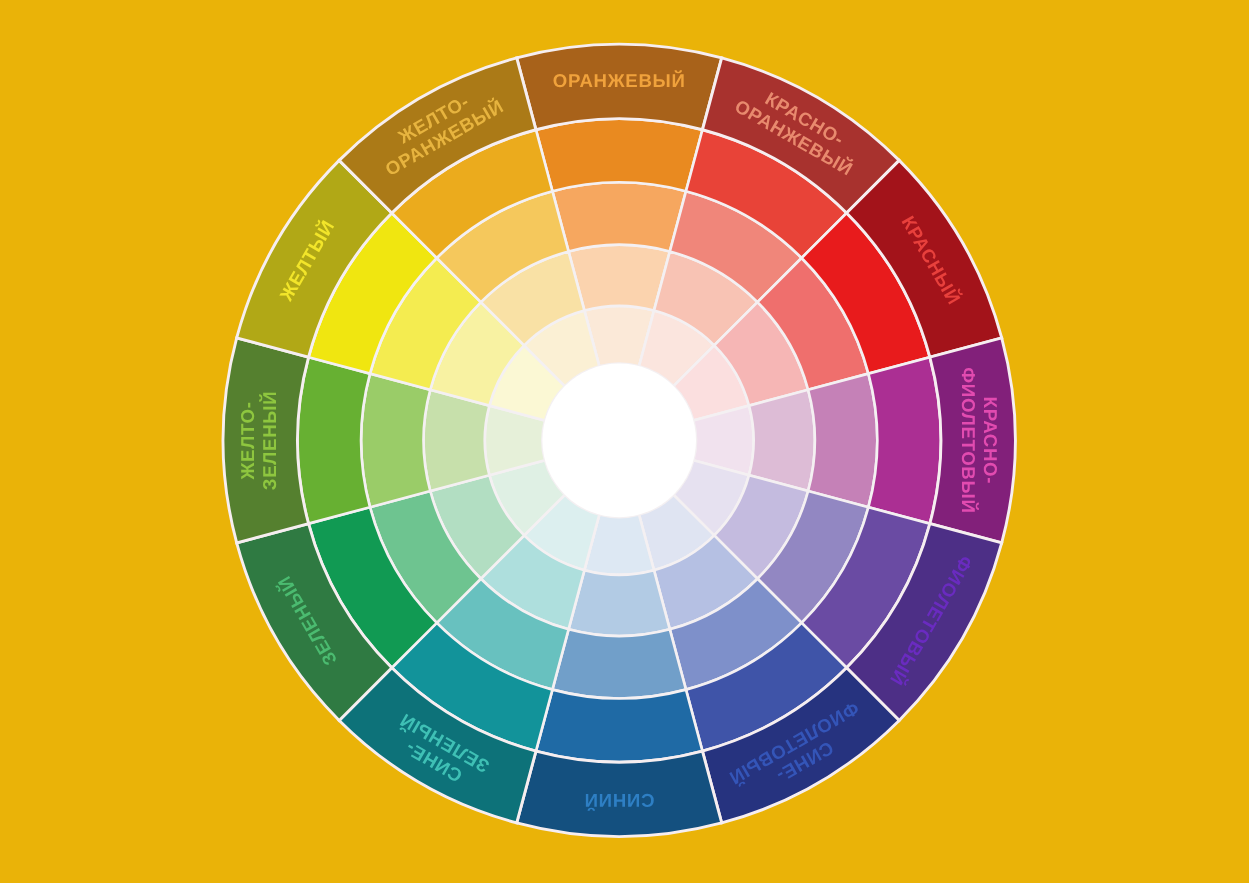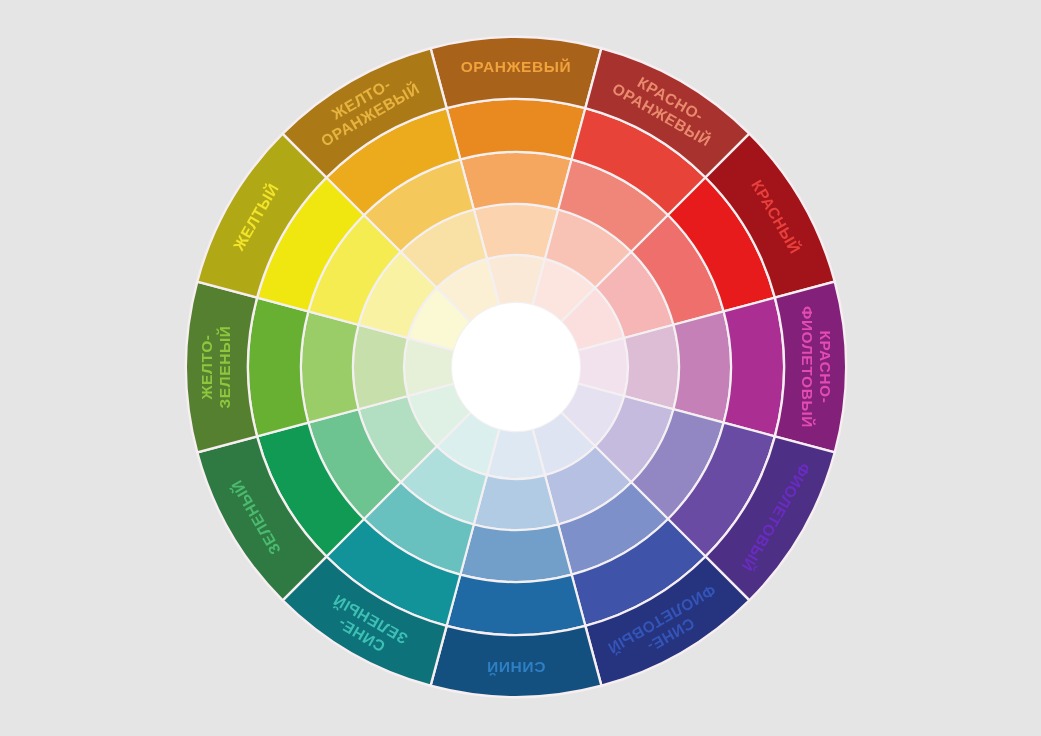--- a/index.html
+++ b/index.html
@@ -5,21 +5,21 @@
   html,body{margin:0;padding:0;}
   body{
     width:1041px;height:736px;
     background:#ffffff;
     font-family:"Liberation Sans",sans-serif;
     overflow:hidden;
   }
   #wheel-stage{
     position:relative;
     width:1041px;height:736px;
-    background:#e5e5e5;
+    background:#eab308;
   }
   #color-wheel-svg{
     position:absolute;
     left:0;top:0;
   }
   .sector-path{ stroke:#f4f0f2; stroke-width:2.2; }
   .sector-path.outer{ stroke:#f6eef0; stroke-width:2.4;}
   .hub{ fill:#ffffff; stroke:none;}
   .wedge-label{
     font-family:"Liberation Sans",sans-serif;

